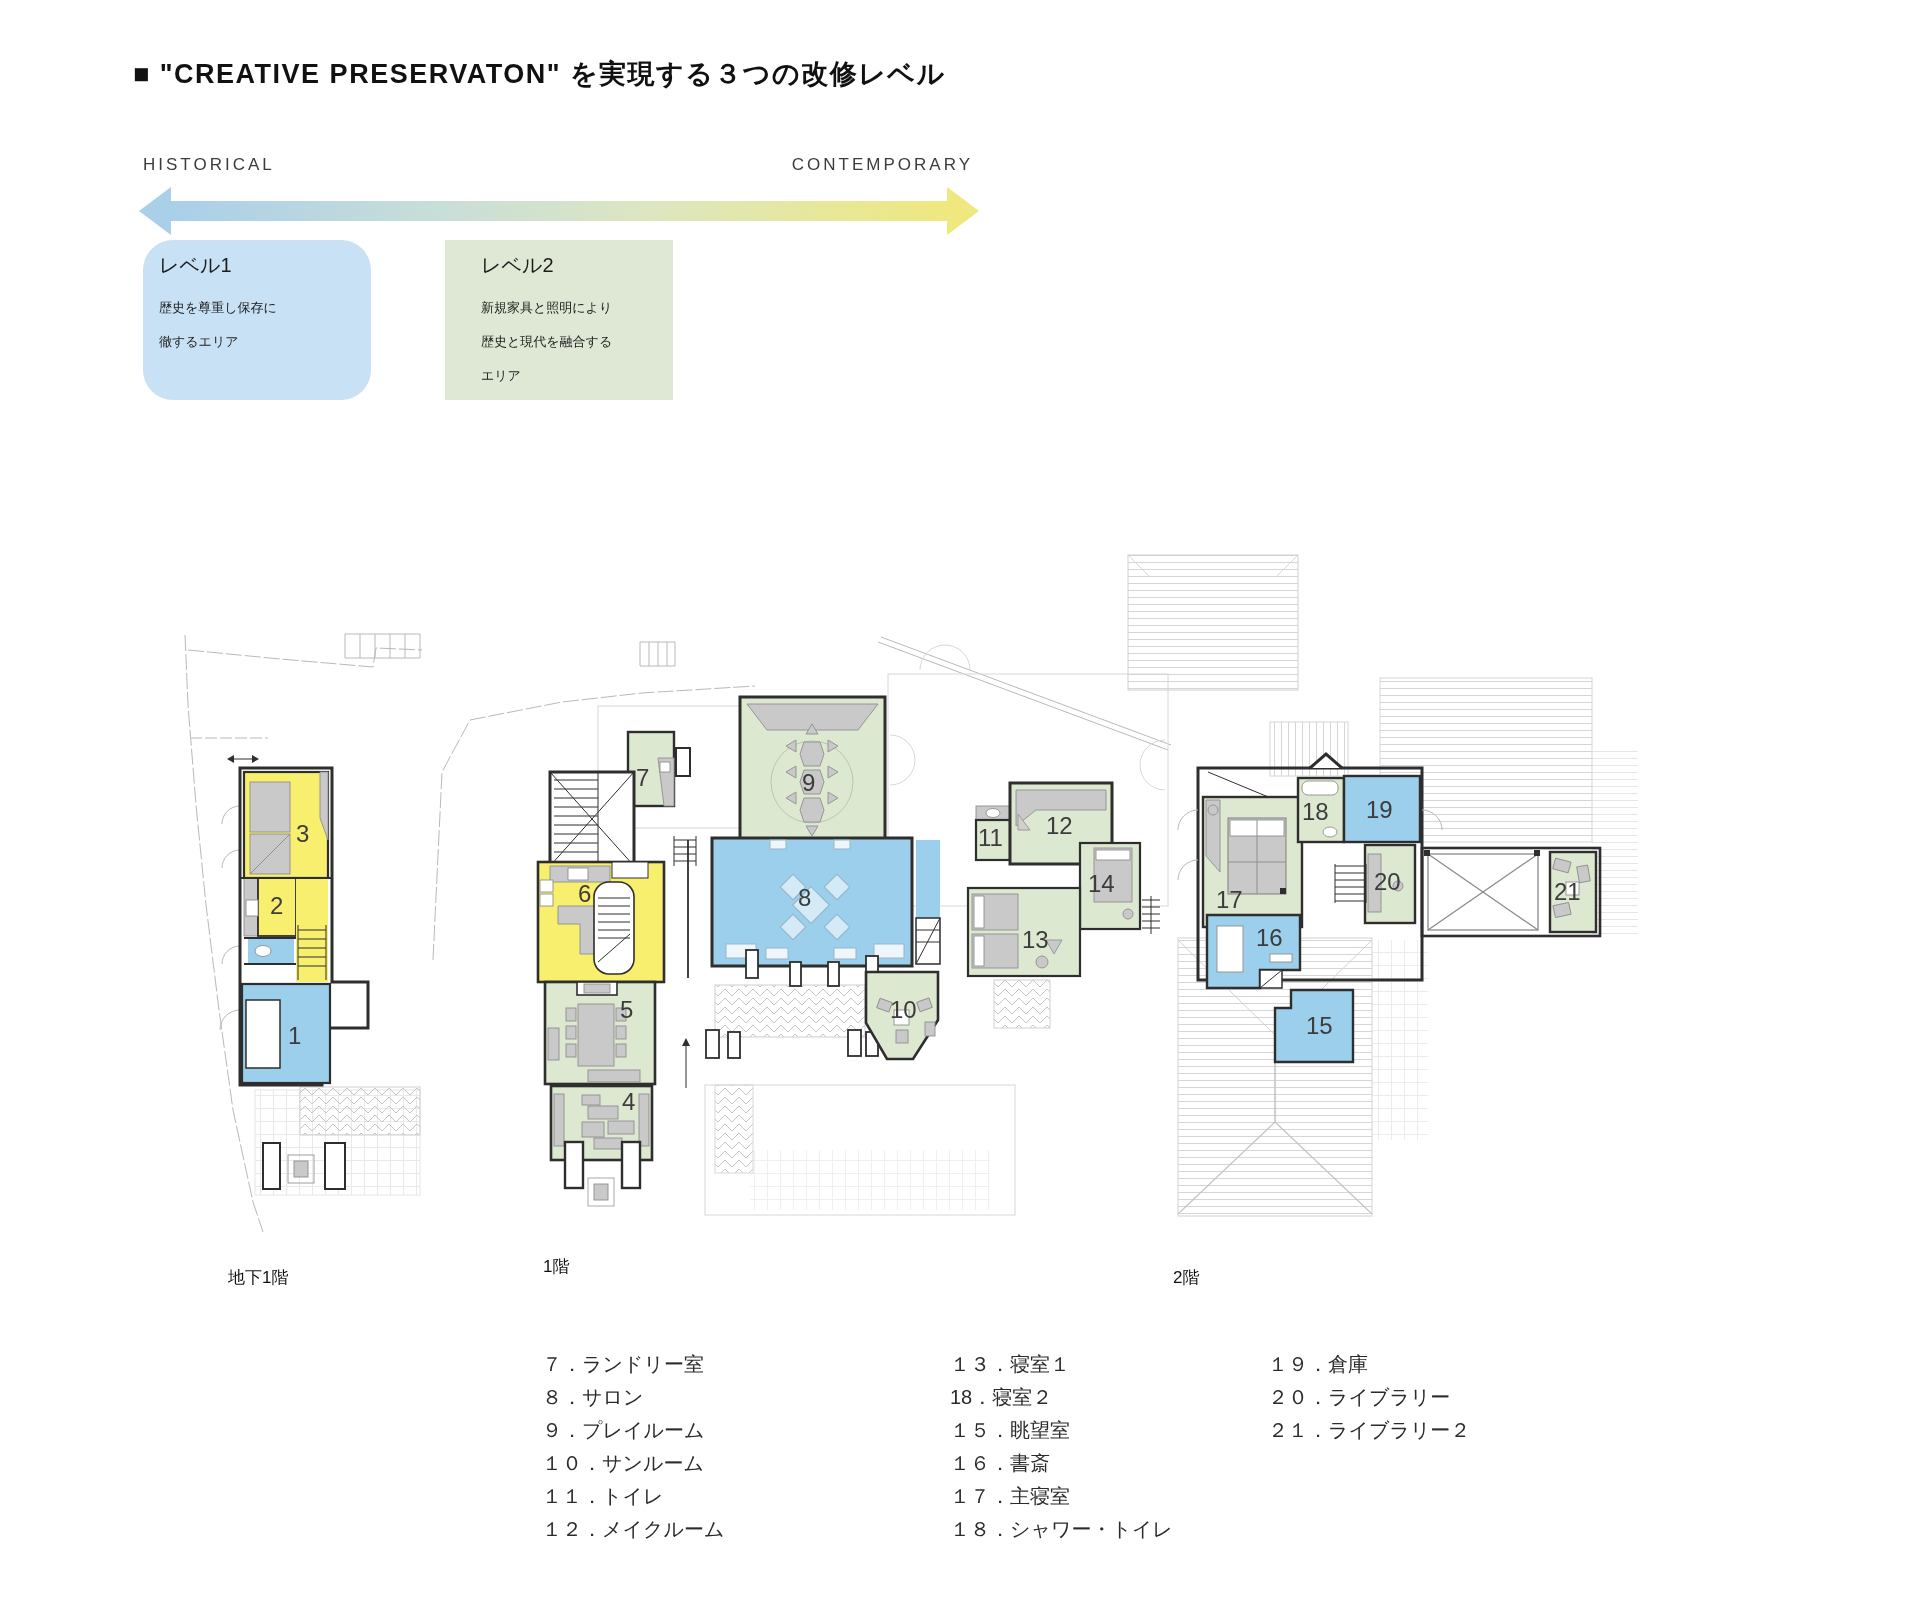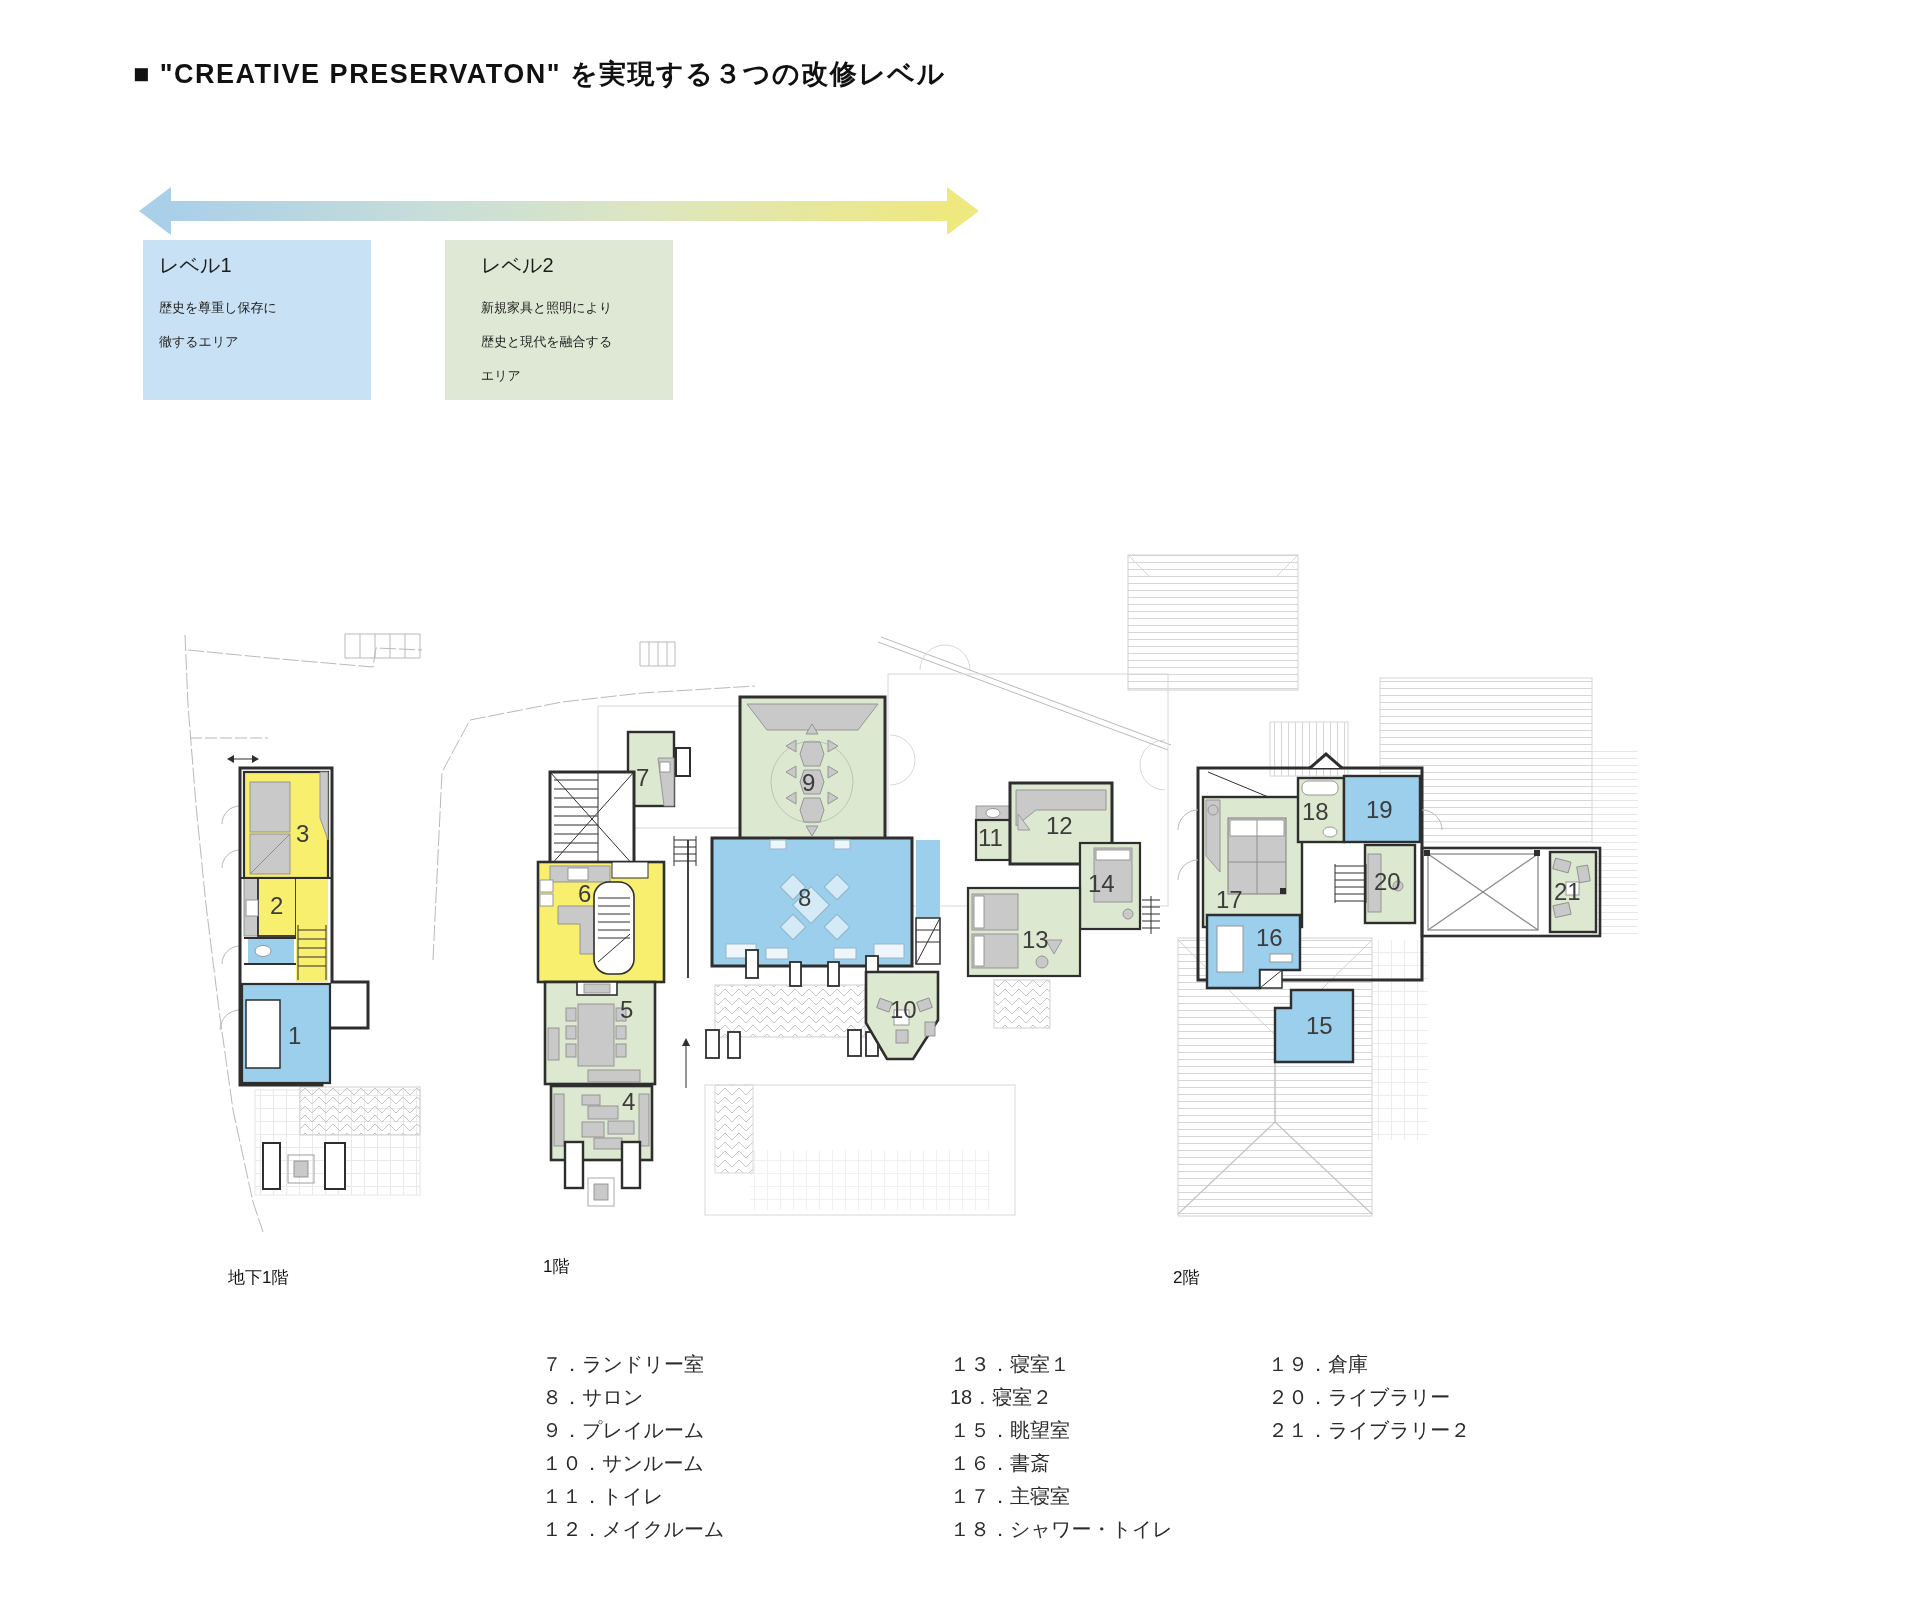--- a/index.html
+++ b/index.html
@@ -32,38 +32,42 @@
   .room-num{font-family:"Liberation Sans",sans-serif;font-size:24px;fill:#3c3c3c;}
   .floor-label{font-family:"Liberation Sans",sans-serif;font-size:17px;fill:#111;}
 </style>
 </head>
 <body>
 
 <div class="canvas">
 
   <div class="title">■ "CREATIVE PRESERVATON" を実現する３つの改修レベル</div>
 
+  <div class="axis">
+    <span>HISTORICAL</span>
+    <span>CONTEMPORARY</span>
+  </div>
 
   <div class="arrow-wrap">
     <svg width="846" height="54">
       <defs>
         <linearGradient id="ag" x1="0" y1="0" x2="1" y2="0">
           <stop offset="0" stop-color="#a9cfe9"></stop>
           <stop offset="0.38" stop-color="#cbdfd6"></stop>
           <stop offset="0.62" stop-color="#dde6c0"></stop>
           <stop offset="1" stop-color="#eee87e"></stop>
         </linearGradient>
       </defs>
       <rect x="32" y="17" width="782" height="20" fill="url(#ag)"></rect>
       <polygon points="3,27 35,3 35,51" fill="#a9cfe9"></polygon>
       <polygon points="843,27 811,3 811,51" fill="#eee87e"></polygon>
     </svg>
   </div>
 
-  <div class="level-box" id="box1" style="background-color: rgb(200, 225, 244);">
+  <div class="level-box" id="box1" style="background-color: rgb(200, 225, 244); border-radius: 30px;">
     <div class="name">レベル1</div>
     <div class="line">歴史を尊重し保存に</div>
     <div class="line">徹するエリア</div>
   </div>
   <div class="level-box" id="box2" style="background-color: rgb(222, 232, 212); padding-left: 36px;">
     <div class="name">レベル2</div>
     <div class="line">新規家具と照明により</div>
     <div class="line">歴史と現代を融合する</div>
     <div class="line">エリア</div>
   </div>

